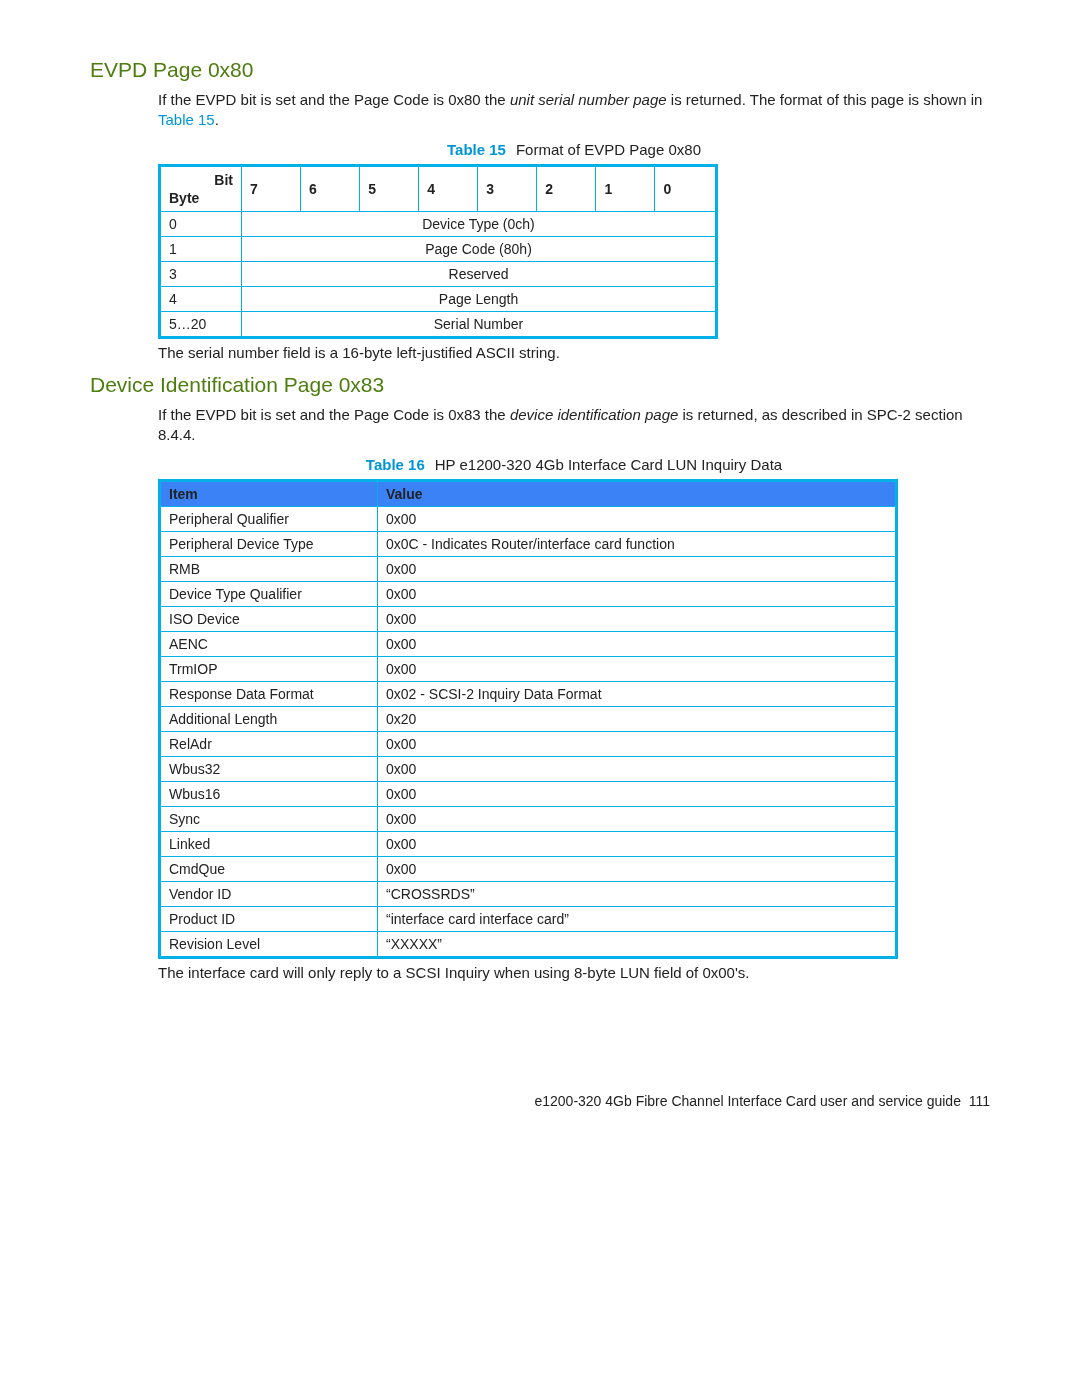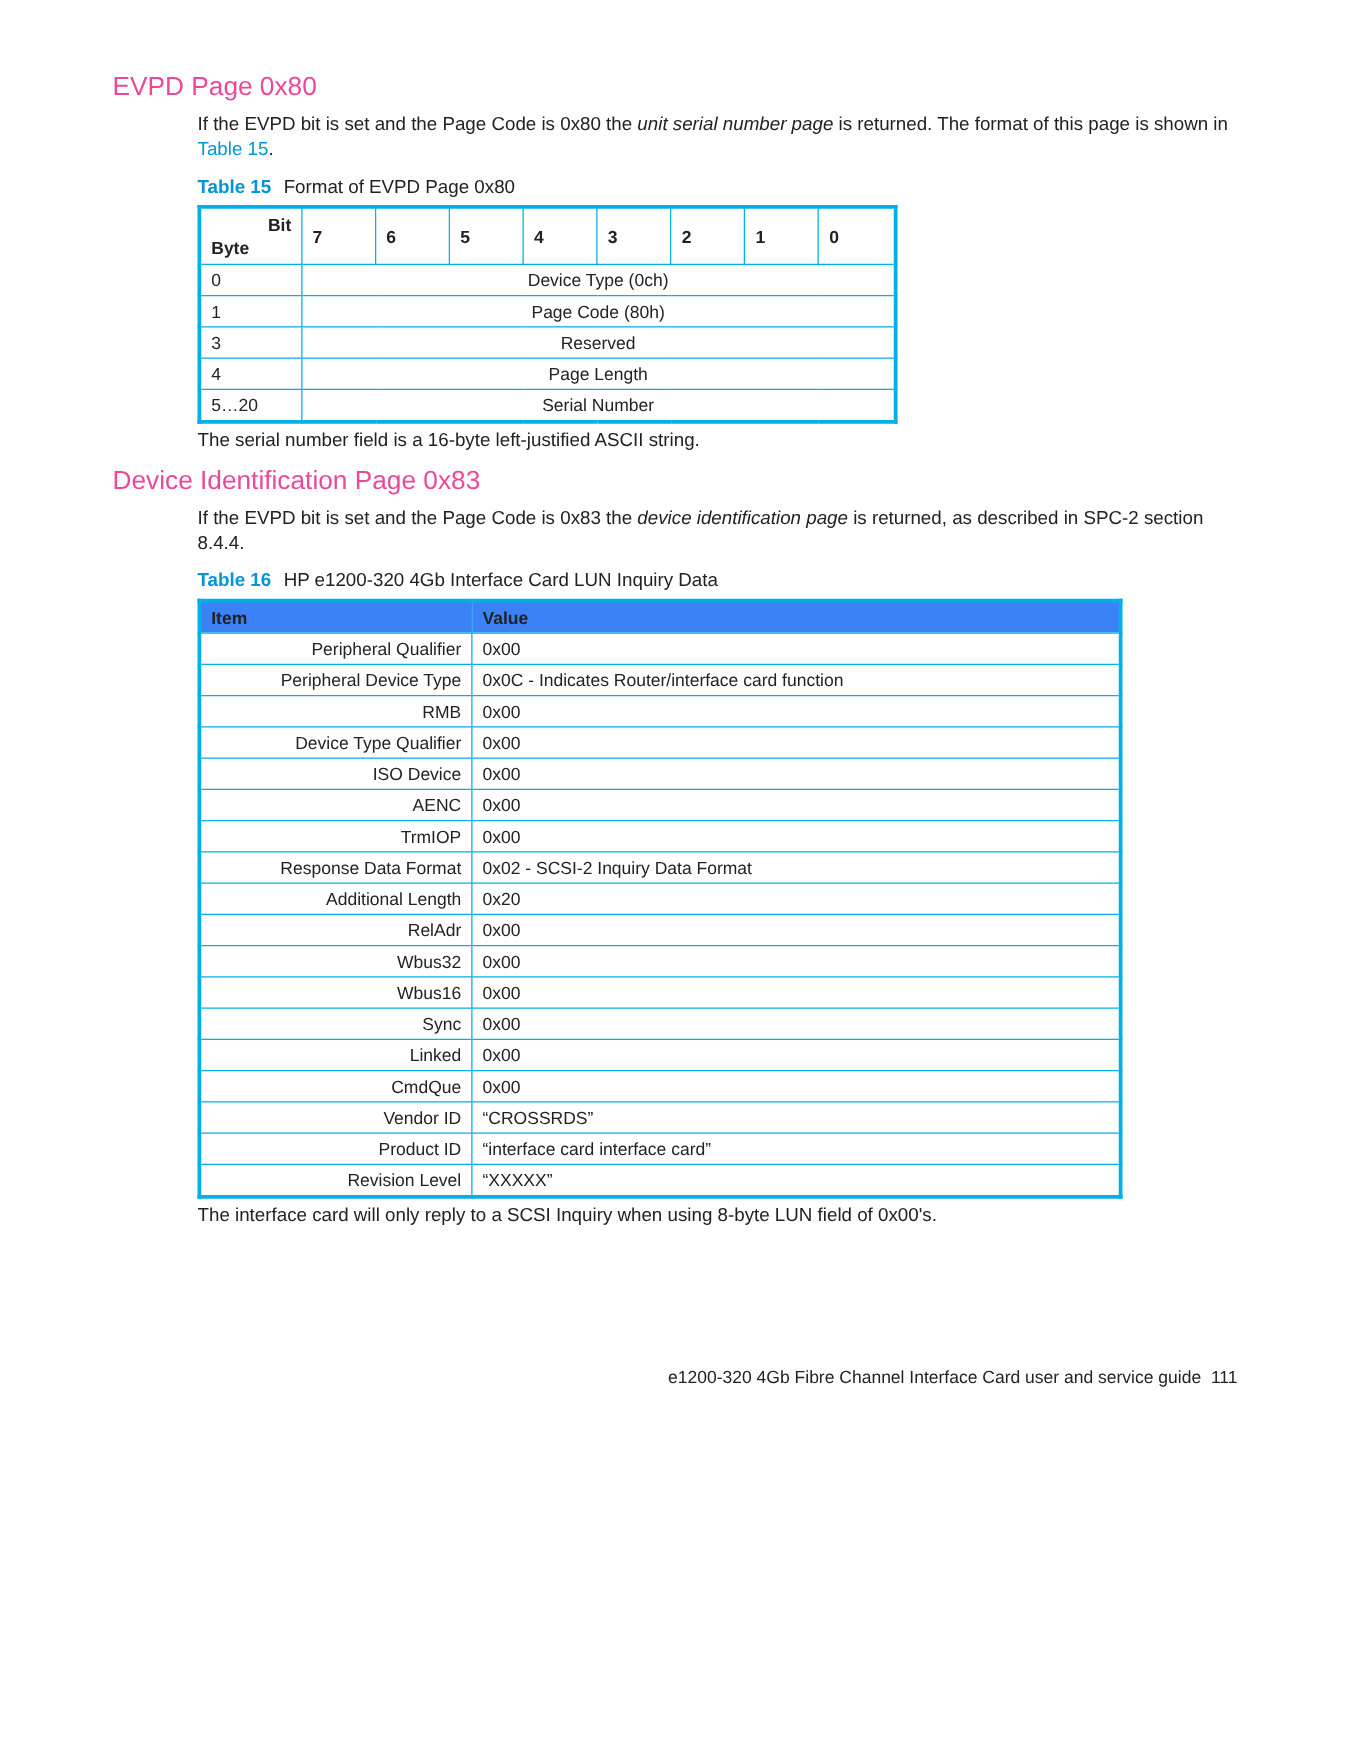--- a/index.html
+++ b/index.html
@@ -6,35 +6,36 @@
     font-family: Arial, Helvetica, sans-serif;
     font-size: 15px;
     color: #222;
     margin: 0;
     padding: 50px 90px 40px 90px;
     width: 1080px;
     box-sizing: border-box;
     background: #fff;
   }
   .h2 {
-    color: #ec4899;
+    color: #4d7c0f;
     font-size: 21px;
     font-weight: normal;
     margin: 8px 0 8px 0;
   }
   .indent {
     margin-left: 68px;
   }
   p {
     margin: 4px 0 10px 0;
     line-height: 1.35;
   }
   .ital { font-style: italic; }
   .table-caption {
     margin: 10px 0 6px 0;
+    text-align: center;
   }
   .table-label {
     color: #0096d6;
     font-weight: bold;
     margin-right: 10px;
   }
   .link { color: #0096d6; }
   table {
     border-collapse: collapse;
     width: 100%;
@@ -67,21 +68,20 @@
   }
   table.kv {
     width: 740px;
   }
   table.kv th {
     font-weight: bold;
     background: #3b82f6;
   }
   table.kv td.item {
     width: 200px;
-    text-align: right;
   }
   .footer {
     position: relative;
     margin-top: 110px;
     text-align: right;
     font-size: 14px;
     color: #222;
   }
 </style>
 </head>

